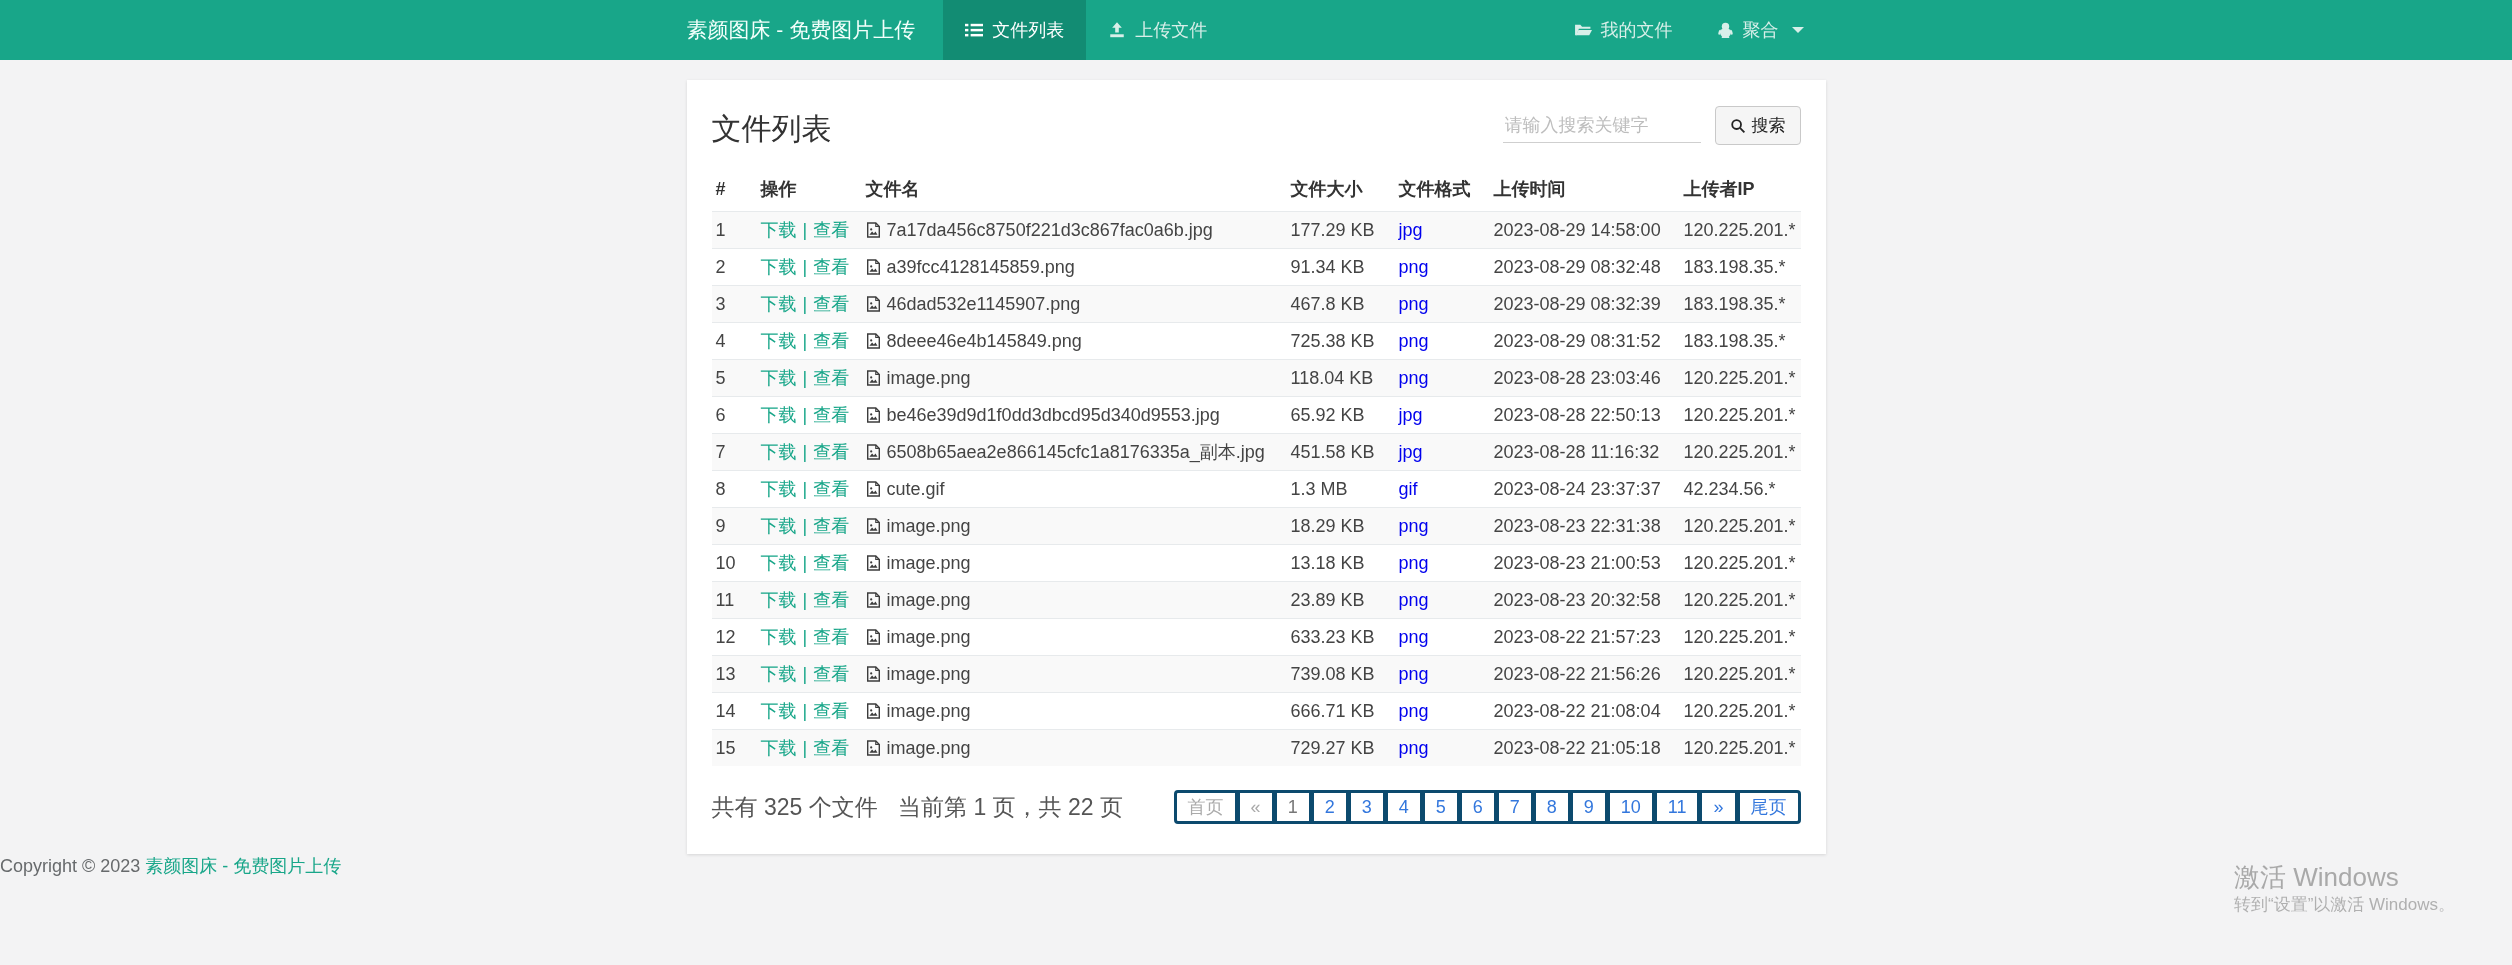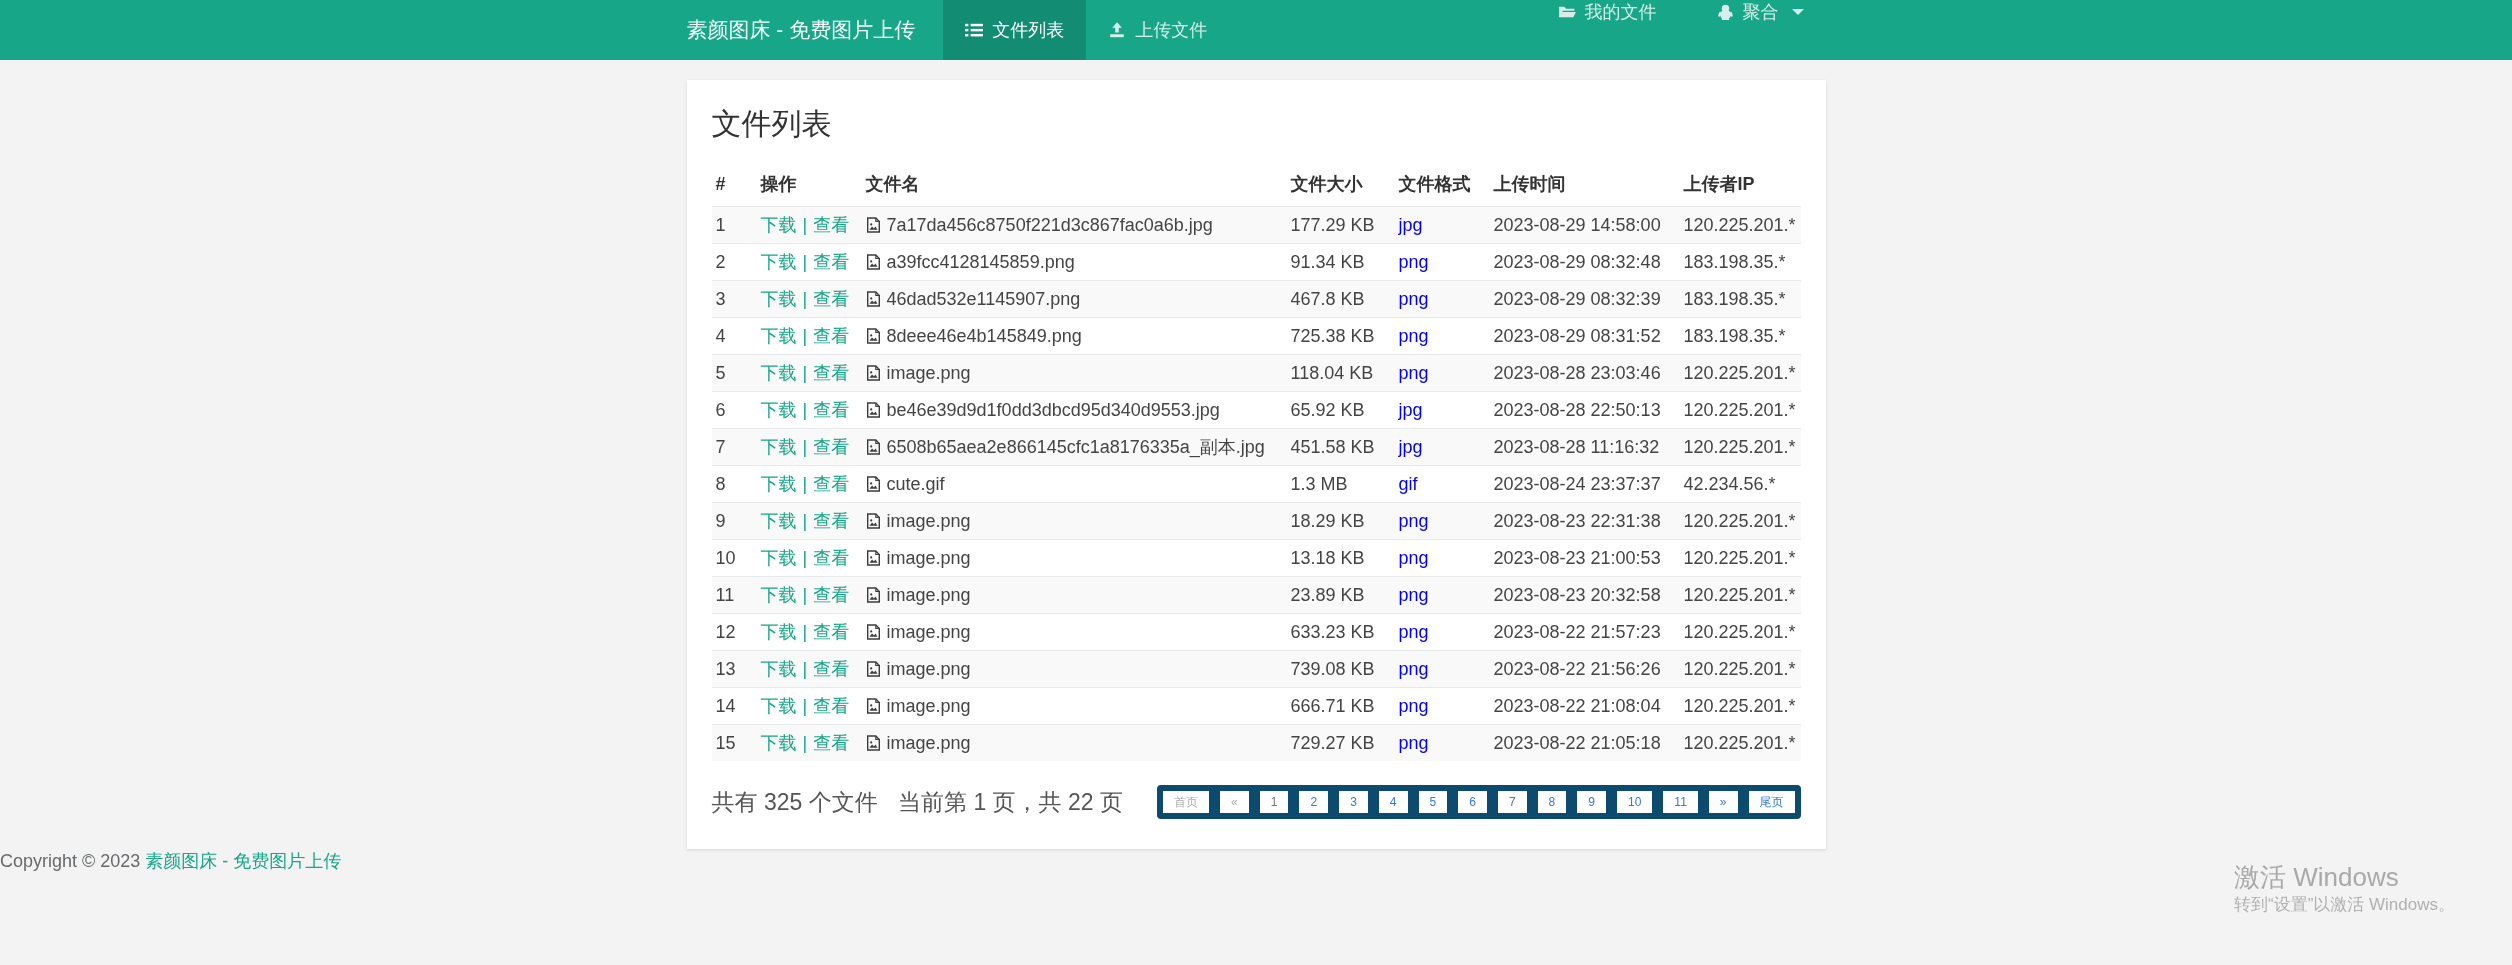--- a/index.html
+++ b/index.html
@@ -19,21 +19,21 @@
 
   
   .navbar{height:60px;background:var(--navbar);}
   .nav-container{width:1139px;margin:0 auto;height:60px;display:flex;align-items:stretch;}
   .brand{color:#f2fffb;font-size:21px;line-height:60px;margin-right:28px;white-space:nowrap;}
   .nav-item{
     display:flex;align-items:center;gap:9px;padding:0 22px;
     color:#d8efe9;font-size:18px;white-space:nowrap;
   }
   .nav-item.active{background:var(--navbar_active);color:#ffffff;}
-  .nav-right{margin-left:auto;display:flex;align-items:flex-start;gap:16px;}
+  .nav-right{margin-left:auto;display:flex;align-items:center;}
   .icon{display:inline-flex;align-items:center;justify-content:center;line-height:0;}
   .caret{
     display:inline-block;width:0;height:0;margin-left:4px;
     border-left:6px solid transparent;border-right:6px solid transparent;
     border-top:6px solid #d8efe9;
   }
 
   
   .card{
     width:1139px;margin:20px auto 0;background:#ffffff;
@@ -74,22 +74,22 @@
   .fmt-link{color:var(--format_link);}
   .file-icon{margin-right:6px;vertical-align:-2px;}
 
   
   .table-footer{display:flex;align-items:center;justify-content:space-between;margin-top:24px;}
   .summary{font-size:23px;color:#555;}
   .summary .gap{margin-left:14px;}
   .pagination{display:flex;}
   .page-btn{
     min-width:37px;height:34px;display:flex;align-items:center;justify-content:center;
-    padding:0 11px;border:6px solid #0c4a6e;background:#fff;margin-left:-1px;
-    font-size:12px;color:var(--pagination_link);
+    padding:0 11px;border:3px solid #0c4a6e;background:#fff;margin-left:-1px;
+    font-size:18px;color:var(--pagination_link);
   }
   .page-btn:first-child{border-radius:4px 0 0 4px;margin-left:0;}
   .page-btn:last-child{border-radius:0 4px 4px 0;}
   .page-btn.disabled{color:#aaa;cursor:default;}
   .page-btn.current{color:#777;}
 
   
   .site-footer{text-align:left;font-size:18px;color:#676a6c;}
   .site-footer a{color:var(--teal_link);}
 
@@ -153,20 +153,32 @@
         <span class="caret"></span>
       </a>
     </div>
   </div>
 </nav>
 
 <main>
   <section class="card">
     <div class="card-header">
       <h1 class="page-title">文件列表</h1>
+      <div class="search-box">
+        <input class="search-input" type="text" placeholder="请输入搜索关键字" style="">
+        <button class="search-btn">
+          <span class="icon">
+            <svg width="16" height="16" viewBox="0 0 16 16" fill="none" stroke="currentColor" stroke-width="1.8">
+                <circle cx="6.6" cy="6.6" r="4.4"></circle>
+                <line x1="10.2" y1="10.2" x2="14.4" y2="14.4"></line>
+              </svg>
+          </span>
+          <span>搜索</span>
+        </button>
+      </div>
     </div>
 
     <table class="file-table">
       <thead>
         <tr>
           <th class="col-idx">#</th>
           <th class="col-act">操作</th>
           <th class="col-name">文件名</th>
           <th class="col-size">文件大小</th>
           <th class="col-fmt">文件格式</th>

